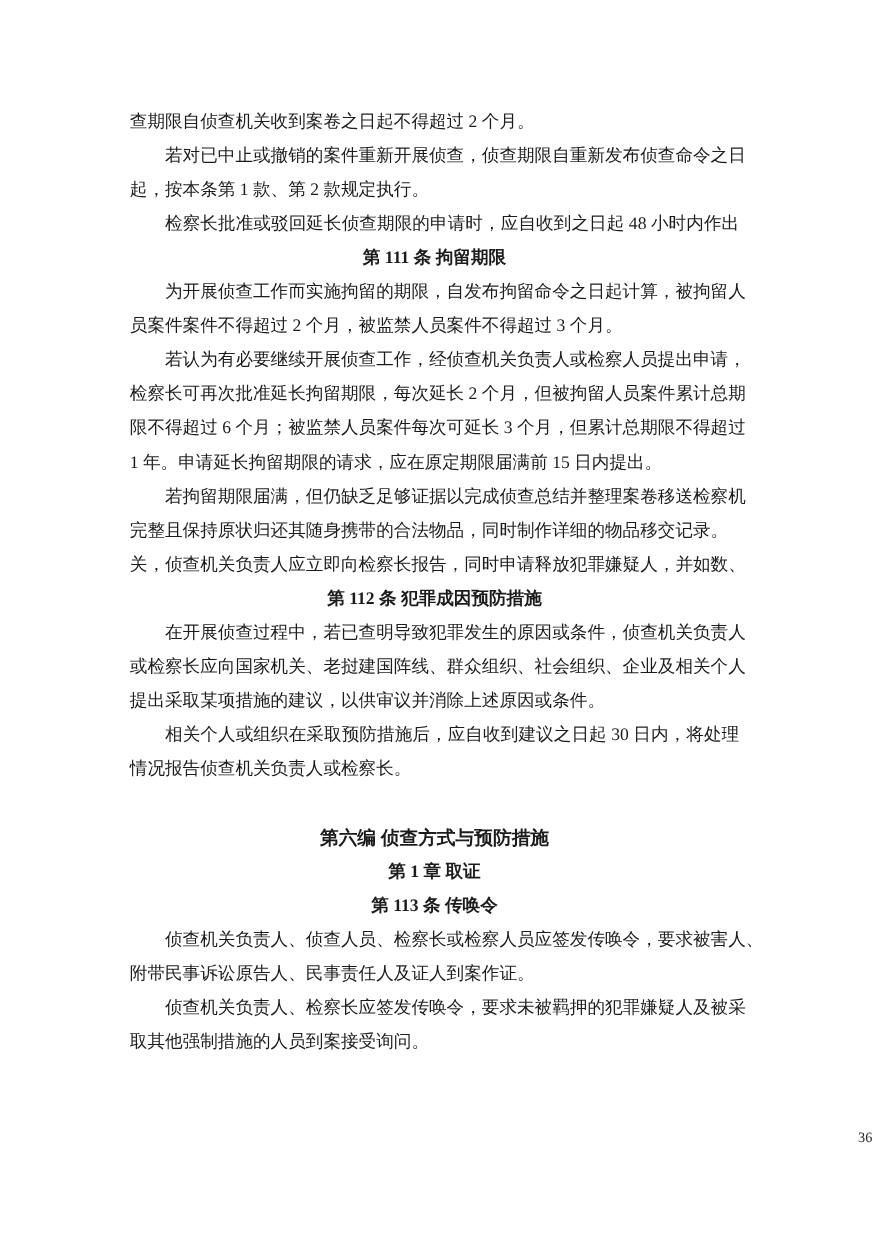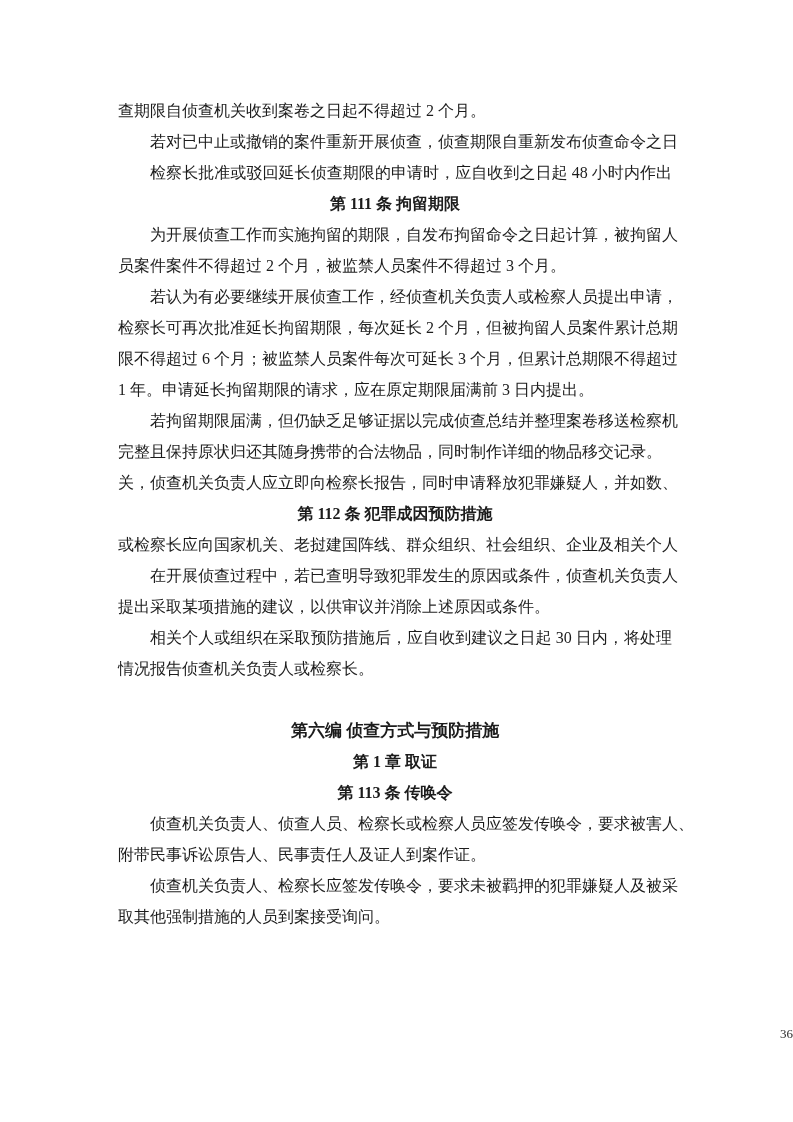--- a/index.html
+++ b/index.html
@@ -58,44 +58,45 @@
 </head>
 <body>
 
 <div class="page">
   <main class="doc" id="doc-body">
       <div class="paragraph">
         <div class="line">查期限自侦查机关收到案卷之日起不得超过 2 个月。</div>
       </div>
       <div class="paragraph">
         <div class="line fill indent">若对已中止或撤销的案件重新开展侦查，侦查期限自重新发布侦查命令之日</div>
+        <div class="line">起，按本条第 1 款、第 2 款规定执行。</div>
       </div>
       <div class="paragraph">
         <div class="line fill indent">检察长批准或驳回延长侦查期限的申请时，应自收到之日起 48 小时内作出</div>
       </div>
       <div class="line heading heading-article">第 111 条 拘留期限</div>
       <div class="paragraph">
         <div class="line fill indent">为开展侦查工作而实施拘留的期限，自发布拘留命令之日起计算，被拘留人</div>
         <div class="line">员案件案件不得超过 2 个月，被监禁人员案件不得超过 3 个月。</div>
       </div>
       <div class="paragraph">
         <div class="line fill indent">若认为有必要继续开展侦查工作，经侦查机关负责人或检察人员提出申请，</div>
         <div class="line fill">检察长可再次批准延长拘留期限，每次延长 2 个月，但被拘留人员案件累计总期</div>
         <div class="line fill">限不得超过 6 个月；被监禁人员案件每次可延长 3 个月，但累计总期限不得超过</div>
-        <div class="line">1 年。申请延长拘留期限的请求，应在原定期限届满前 3 日内提出。</div>
+        <div class="line">1 年。申请延长拘留期限的请求，应在原定期限届满前 15 日内提出。</div>
       </div>
       <div class="paragraph">
         <div class="line fill indent">若拘留期限届满，但仍缺乏足够证据以完成侦查总结并整理案卷移送检察机</div>
         <div class="line">完整且保持原状归还其随身携带的合法物品，同时制作详细的物品移交记录。</div>
         <div class="line fill">关，侦查机关负责人应立即向检察长报告，同时申请释放犯罪嫌疑人，并如数、</div>
       </div>
       <div class="line heading heading-article">第 112 条 犯罪成因预防措施</div>
       <div class="paragraph">
+        <div class="line fill indent">在开展侦查过程中，若已查明导致犯罪发生的原因或条件，侦查机关负责人</div>
         <div class="line fill">或检察长应向国家机关、老挝建国阵线、群众组织、社会组织、企业及相关个人</div>
-        <div class="line fill indent">在开展侦查过程中，若已查明导致犯罪发生的原因或条件，侦查机关负责人</div>
         <div class="line">提出采取某项措施的建议，以供审议并消除上述原因或条件。</div>
       </div>
       <div class="paragraph">
         <div class="line fill indent">相关个人或组织在采取预防措施后，应自收到建议之日起 30 日内，将处理</div>
         <div class="line">情况报告侦查机关负责人或检察长。</div>
       </div>
       <div class="line spacer"></div>
       <div class="line heading heading-part">第六编 侦查方式与预防措施</div>
       <div class="line heading heading-chapter">第 1 章 取证</div>
       <div class="line heading heading-article">第 113 条 传唤令</div>

